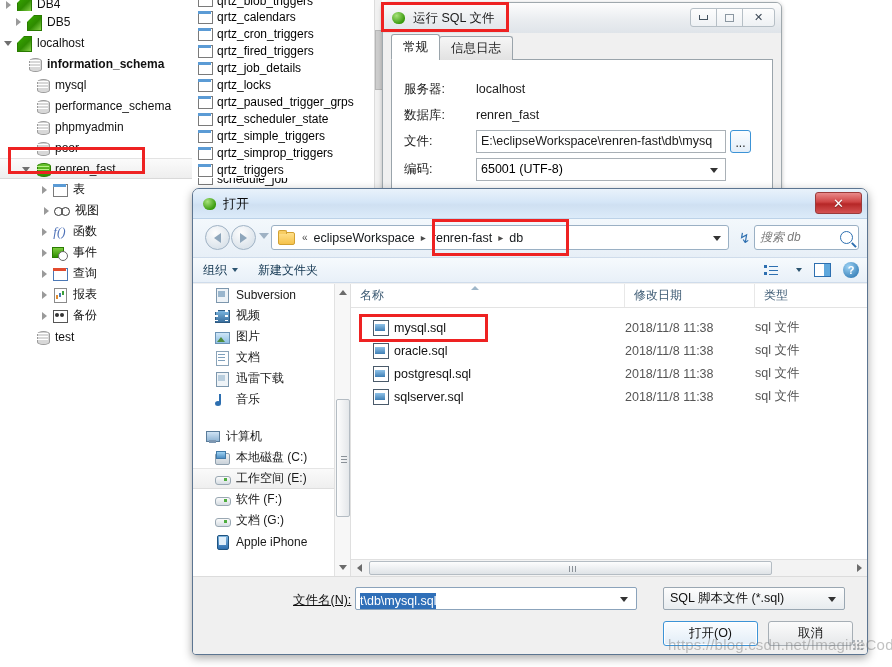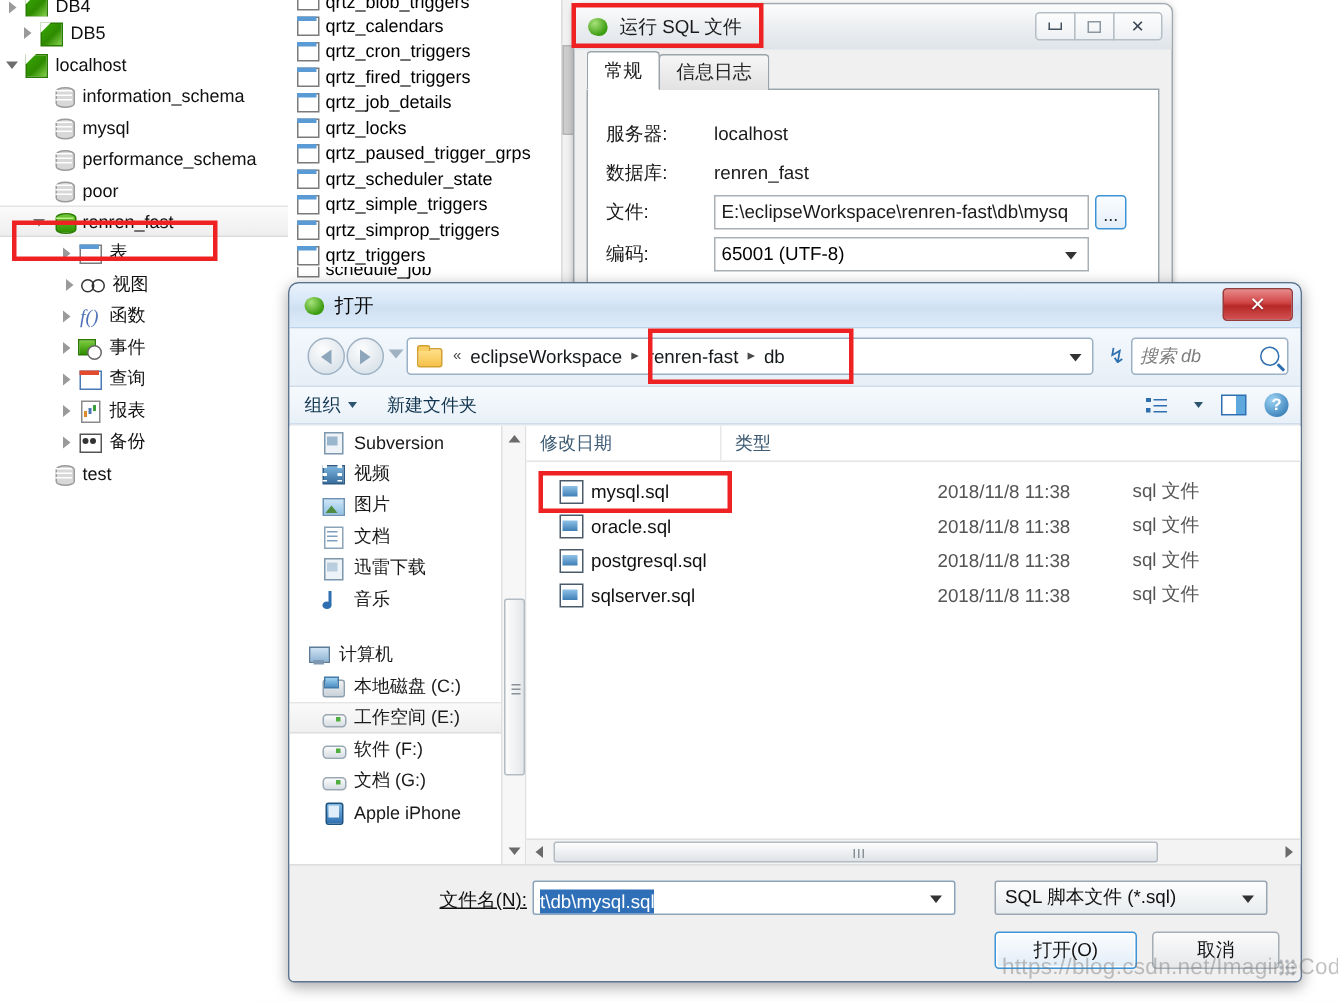--- a/index.html
+++ b/index.html
@@ -398,34 +398,39 @@
       <div class="tree-row" style="padding-left: 12px;">
         <span class="arrow closed"></span>
         <span class="ico conn"></span>
         <span class="lbl">DB5</span>
       </div>
       <div class="tree-row" style="padding-left: 2px;">
         <span class="arrow open"></span>
         <span class="ico conn"></span>
         <span class="lbl">localhost</span>
       </div>
-      <div class="tree-row" style="padding-left: 20px;">
+      <div class="tree-row" style="padding-left: 12px; font-weight: bold;">
         <span class="arrow "></span>
         <span class="ico db"></span>
         <span class="lbl">information_schema</span>
       </div>
       <div class="tree-row" style="padding-left: 20px;">
         <span class="arrow "></span>
         <span class="ico db"></span>
         <span class="lbl">mysql</span>
       </div>
       <div class="tree-row" style="padding-left: 20px;">
         <span class="arrow "></span>
         <span class="ico db"></span>
         <span class="lbl">performance_schema</span>
+      </div>
+      <div class="tree-row" style="padding-left: 20px;">
+        <span class="arrow "></span>
+        <span class="ico db"></span>
+        <span class="lbl">phpmyadmin</span>
       </div>
       <div class="tree-row" style="padding-left: 20px;">
         <span class="arrow "></span>
         <span class="ico db"></span>
         <span class="lbl">poor</span>
       </div>
       <div class="tree-row row-selected" style="padding-left: 20px;">
         <span class="arrow open"></span>
         <span class="ico dbg"></span>
         <span class="lbl">renren_fast</span>
@@ -678,20 +683,24 @@
             </div>
           <div class="thumb"></div>
           <div class="down">
               <span class="tri-down"></span>
             </div>
         </div>
       </div>
 
       <div class="od-files">
         <div class="fl-header">
+          <div class="fl-col c1">
+            <span>名称</span>
+            <span class="sort-mark"></span>
+          </div>
           <div class="fl-col c2">修改日期</div>
           <div class="fl-col c3">类型</div>
         </div>
         <div class="fl-rows" style="padding-top:8px;">
             <div class="fl-row">
               <div class="fl-name">
                 <span class="sqlico"></span>
                 <span>mysql.sql</span>
               </div>
               <div class="fl-date">2018/11/8 11:38</div>

